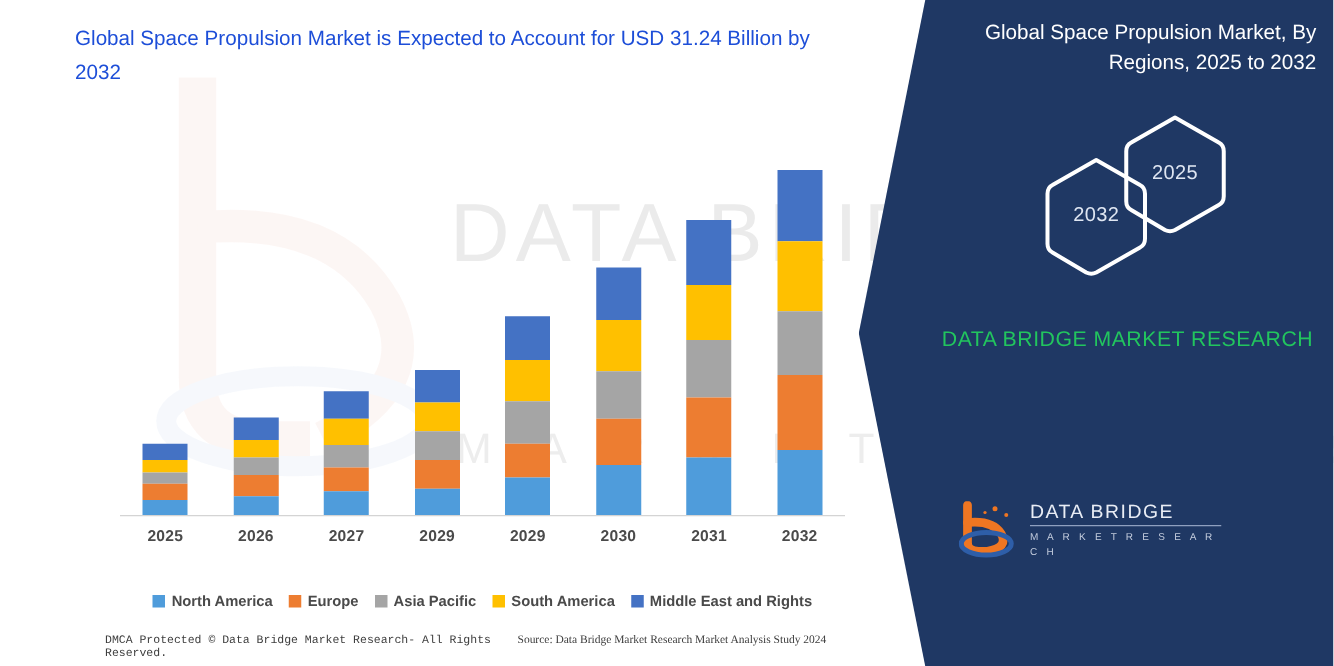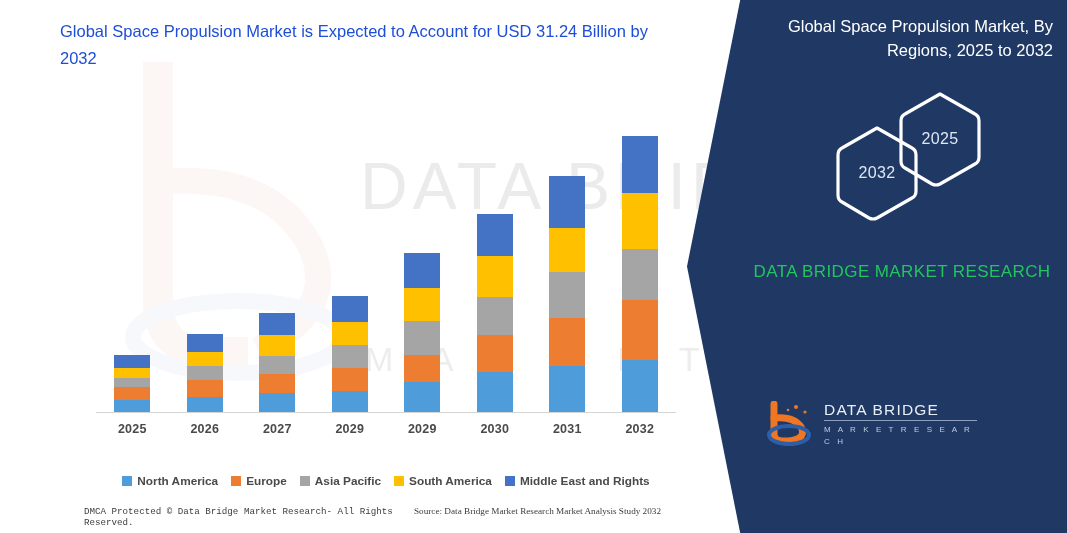--- a/index.html
+++ b/index.html
@@ -355,21 +355,21 @@
           <span class="legend-label">South America</span>
         </div>
         <div class="legend-item">
           <span class="legend-swatch" style="background: rgb(68, 114, 196);"></span>
           <span class="legend-label">Middle East and Rights</span>
         </div>
       </div>
 
     <div class="footer">
       <div class="footer-left">DMCA Protected © Data Bridge Market Research- All Rights Reserved.</div>
-      <div class="footer-right">Source: Data Bridge Market Research  Market Analysis Study 2032</div>
+      <div class="footer-right">Source: Data Bridge Market Research  Market Analysis Study 2024</div>
     </div>
   </div>
 
   <div class="right-panel">
     <div class="right-panel-inner">
 
       <div class="panel-title">Global Space Propulsion Market, By Regions, 2025 to 2032</div>
 
       <div class="hex-wrap">
         <div class="hex hex-2025">

